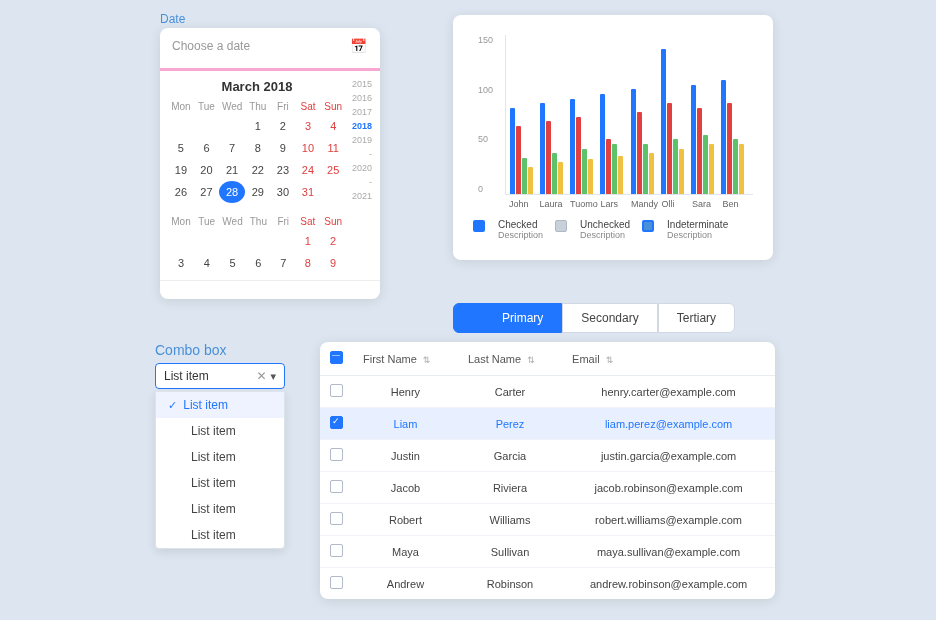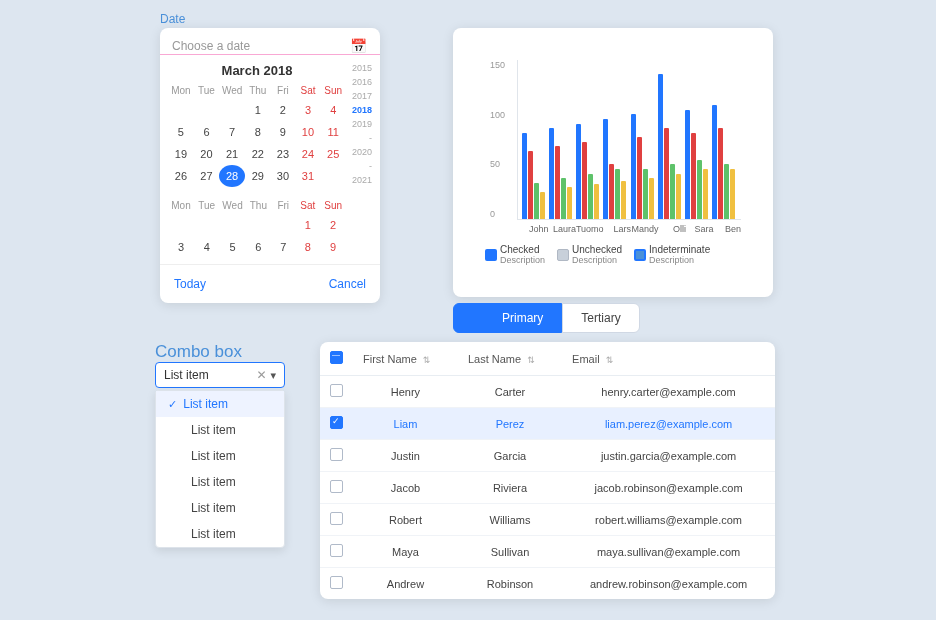--- a/index.html
+++ b/index.html
@@ -28,22 +28,22 @@
       position: absolute;
       left: 160px;
       top: 12px;
       color: #4a90d9;
       font-size: 12px;
       font-weight: 500;
     }
     .date-input-row {
       display: flex;
       align-items: center;
-      padding: 10px 12px 0;
-      border-bottom: 1px solid #f9a8d4;
+      padding: 10px 12px 14px;
+      border-bottom: 3px solid #f9a8d4;
     }
     .date-input-text {
       flex: 1;
       color: #999;
       font-size: 12px;
     }
     .calendar-icon {
       color: #aaa;
       font-size: 14px;
     }
@@ -86,26 +86,26 @@
       font-size: 12px;
       cursor: pointer;
       background: none;
       border: none;
     }
 
     
     .chart-panel {
       position: absolute;
       left: 453px;
-      top: 28px;
+      top: 15px;
       background: white;
       border-radius: 8px;
       box-shadow: 0 2px 12px rgba(0,0,0,0.1);
       width: 320px;
-      padding: 32px;
+      padding: 20px;
     }
     .chart-area {
       height: 160px;
       position: relative;
       border-left: 1px solid #e0e5eb;
       border-bottom: 1px solid #e0e5eb;
       margin-bottom: 4px;
     }
     .y-labels {
       position: absolute;
@@ -137,33 +137,33 @@
     }
     .x-labels {
       display: flex;
       justify-content: space-around;
       padding-left: 4px;
       margin-top: 3px;
     }
     .x-label {
       font-size: 9px;
       color: #666;
-      text-align: right;
+      text-align: left;
       flex: 1;
     }
     .chart-legend {
       display: flex;
       gap: 12px;
       margin-top: 10px;
       flex-wrap: wrap;
     }
     .legend-item {
       display: flex;
-      align-items: center;
-      gap: 3px;
+      align-items: flex-start;
+      gap: 13px;
       font-size: 10px;
       color: #444;
     }
     .legend-box {
       width: 12px;
       height: 12px;
       border-radius: 2px;
       flex-shrink: 0;
       margin-top: 1px;
     }
@@ -199,21 +199,22 @@
     }
 
     
     .combo-section {
       position: absolute;
       left: 155px;
       top: 342px;
     }
     .combo-label {
       color: #4a90d9;
-      font-size: 17px;
+      font-size: 14px;
+      margin-bottom: 5px;
     }
     .combo-input-row {
       display: flex;
       align-items: center;
       border: 1.5px solid #2176ff;
       border-radius: 4px;
       padding: 5px 8px;
       background: white;
       width: 130px;
       gap: 4px;
@@ -428,24 +429,20 @@
       <span style="color:#2176ff; font-weight:600;">2018</span>
       <span>2019</span>
       <span>-</span>
       <span>2020</span>
       <span>-</span>
       <span>2021</span>
     </div>
   </div>
 
   <div class="cal-divider"></div>
-  <div class="cal-footer">
-    <button class="cal-btn">Today</button>
-    <button class="cal-btn">Cancel</button>
-  </div>
 </div>
 
 <div class="chart-panel">
   <div style="position:relative; padding-left:32px;">
     <div class="chart-area">
       <div class="y-labels">
         <span>150</span>
         <span>100</span>
         <span>50</span>
         <span>0</span>
@@ -532,20 +529,21 @@
       <div class="legend-text">
         <span>Indeterminate</span>
         <span class="legend-desc">Description</span>
       </div>
     </div>
   </div>
 </div>
 
 <div class="button-group">
   <button class="btn primary">Primary</button>
+  <button class="btn">Secondary</button>
   <button class="btn">Tertiary</button>
 </div>
 
 <div class="combo-section">
   <div class="combo-label">Combo box</div>
   <div class="combo-input-row">
     <span class="combo-input-text">List item</span>
     <span class="combo-clear">✕</span>
     <span class="combo-arrow">▾</span>
   </div>

